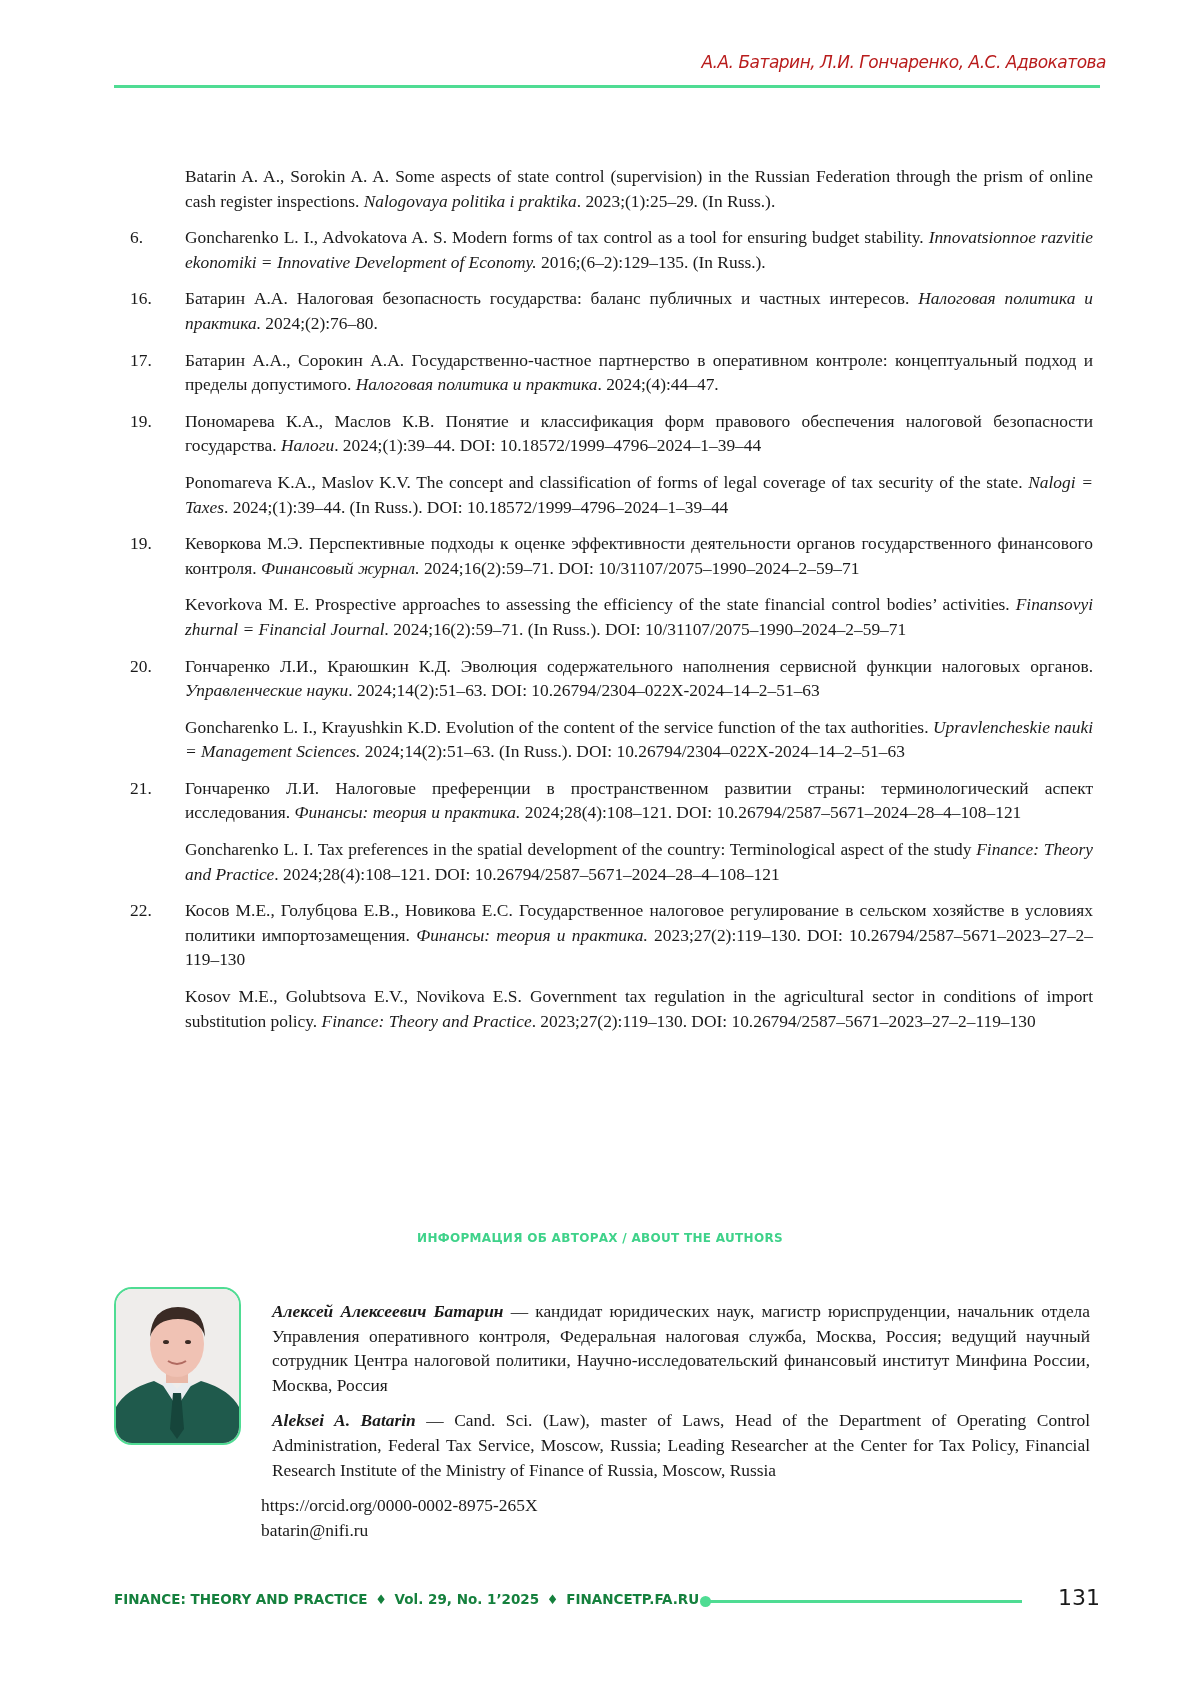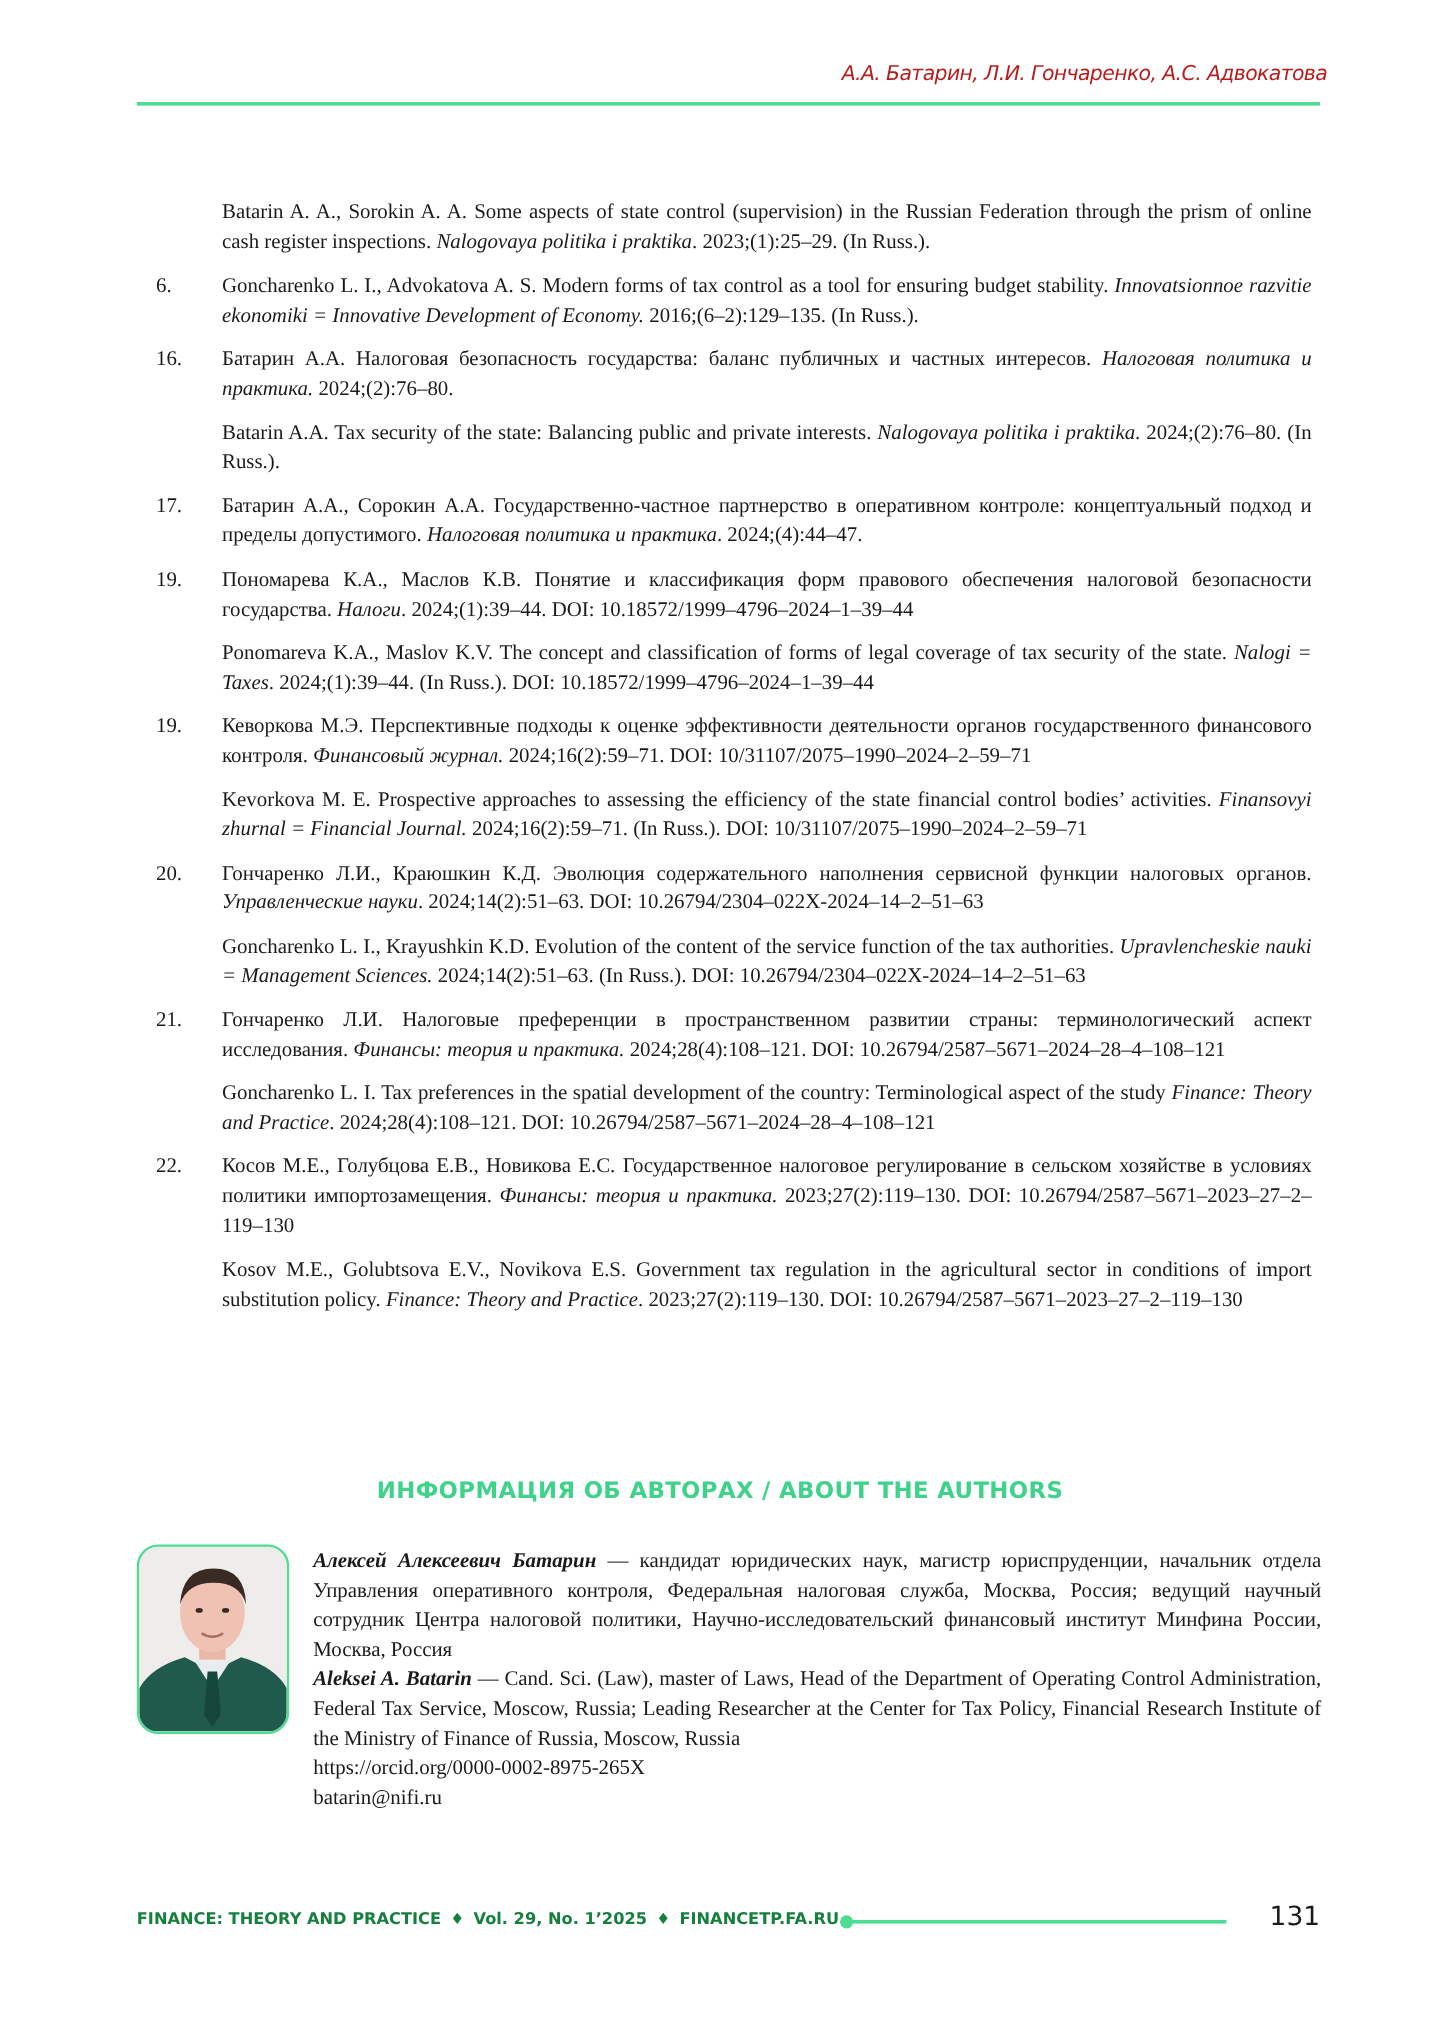--- a/index.html
+++ b/index.html
@@ -10,28 +10,28 @@
                   font-style: italic; font-size: 17px; letter-spacing: -0.5px; color: #b91c1c; }
   .head-rule { position: absolute; top: 85px; left: 114px; width: 986px; height: 3px; background: #4fdc93; }
 
   .refs { position: absolute; top: 152px; left: 130px; width: 975px; font-size: 17.4px; line-height: 24.6px; }
   .ref { position: relative; padding-left: 43px; }
   .ref .num { position: absolute; left: 0; top: 0; }
   .ref p { margin: 12px; text-align: justify; }
   i { font-style: italic; }
 
   .section-title { position: absolute; top: 1231px; left: 0; width: 1200px; text-align: center;
-                   font-family: "DejaVu Sans", sans-serif; font-weight: bold; font-size: 19px;
+                   font-family: "DejaVu Sans", sans-serif; font-weight: bold; font-size: 12px;
                    color: #3fd28a; letter-spacing: 0.3px; }
 
   .photo { position: absolute; top: 1287px; left: 114px; width: 123px; height: 154px;
            border: 2px solid #4fdc93; border-radius: 18px; overflow: hidden; background: #f2f0ee; }
 
   .author { position: absolute; top: 1288px; left: 261px; width: 840px; font-size: 17.4px; line-height: 24.6px; }
-  .author p { margin: 0; text-align: justify; }
+  .author p { margin: 11px; text-align: justify; }
   .author .line { display: block; }
 
   .footer { position: absolute; top: 1591px; left: 114px; font-family: "DejaVu Sans", sans-serif;
             font-weight: bold; font-size: 13.5px; color: #15803d; white-space: nowrap; }
   .footer .diamond { font-size: 13px; margin: 0 3px; }
   .footer-dot { position: absolute; top: 1596px; left: 700px; width: 11px; height: 11px; border-radius: 50%; background: #4fdc93; }
   .footer-rule { position: absolute; top: 1600px; left: 706px; width: 316px; height: 3px; background: #4fdc93; }
   .page-num { position: absolute; top: 1585px; right: 100px; font-family: "DejaVu Sans", sans-serif;
               font-size: 22px; color: #1a1a1a; }
 </style>
@@ -45,21 +45,20 @@
     <div class="ref">
       <p><span>Batarin A. A., Sorokin A. A. Some aspects of state control (supervision) in the Russian Federation through the prism of online cash register inspections. </span><i>Nalogovaya politika i praktika</i><span>. 2023;(1):25–29. (In Russ.).</span></p>
     </div>
     <div class="ref">
       <span class="num">6.</span>
       <p><span>Goncharenko L. I., Advokatova A. S. Modern forms of tax control as a tool for ensuring budget stability. </span><i>Innovatsionnoe razvitie ekonomiki = Innovative Development of Economy.</i><span> 2016;(6–2):129–135. (In Russ.).</span></p>
     </div>
     <div class="ref">
       <span class="num">16.</span>
       <p><span>Батарин А.А. Налоговая безопасность государства: баланс публичных и частных интересов. </span><i>Налоговая политика и практика.</i><span> 2024;(2):76–80.</span></p>
-      <p><span>Batarin A.A. Tax security of the state: Balancing public and private interests. </span><i>Nalogovaya politika i praktika</i><span>. 2024;(2):76–80. (In Russ.).</span></p>
     </div>
     <div class="ref">
       <span class="num">17.</span>
       <p><span>Батарин А.А., Сорокин А.А. Государственно-частное партнерство в оперативном контроле: концептуальный подход и пределы допустимого. </span><i>Налоговая политика и практика</i><span>. 2024;(4):44–47.</span></p>
     </div>
     <div class="ref">
       <span class="num">19.</span>
       <p><span>Пономарева К.А., Маслов К.В. Понятие и классификация форм правового обеспечения налоговой безопасности государства. </span><i>Налоги</i><span>. 2024;(1):39–44. DOI: 10.18572/1999–4796–2024–1–39–44</span></p>
       <p><span>Ponomareva K.A., Maslov K.V. The concept and classification of forms of legal coverage of tax security of the state. </span><i>Nalogi = Taxes</i><span>. 2024;(1):39–44. (In Russ.). DOI: 10.18572/1999–4796–2024–1–39–44</span></p>
     </div>

